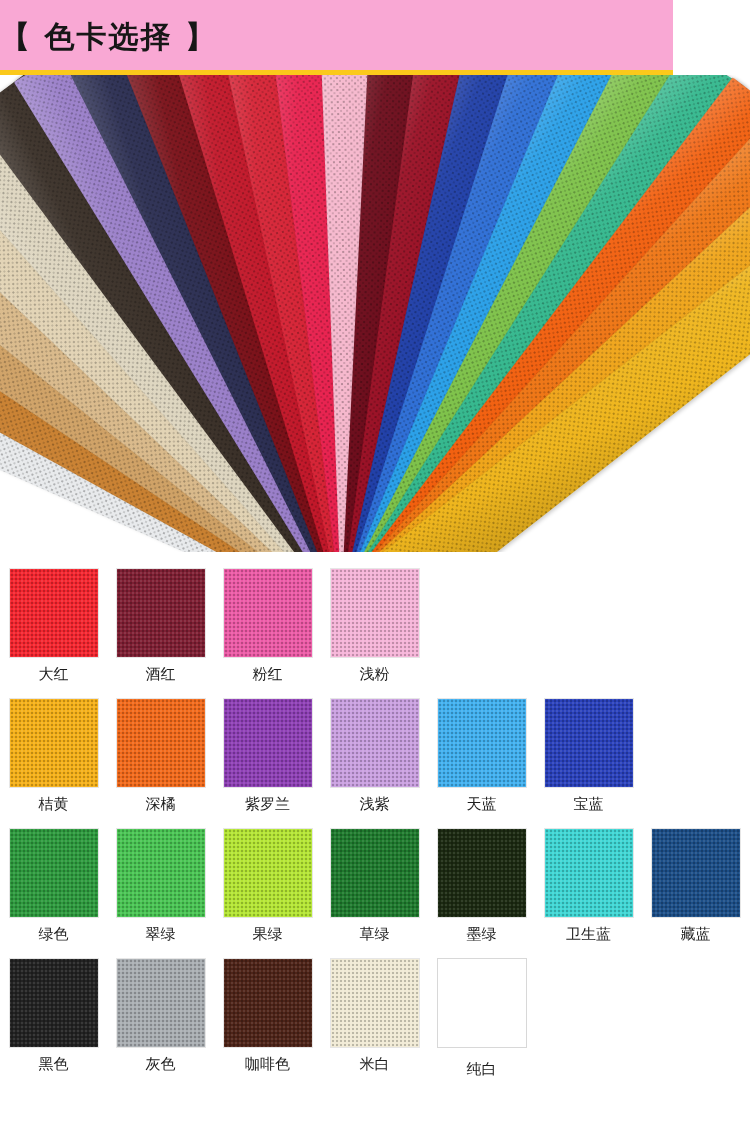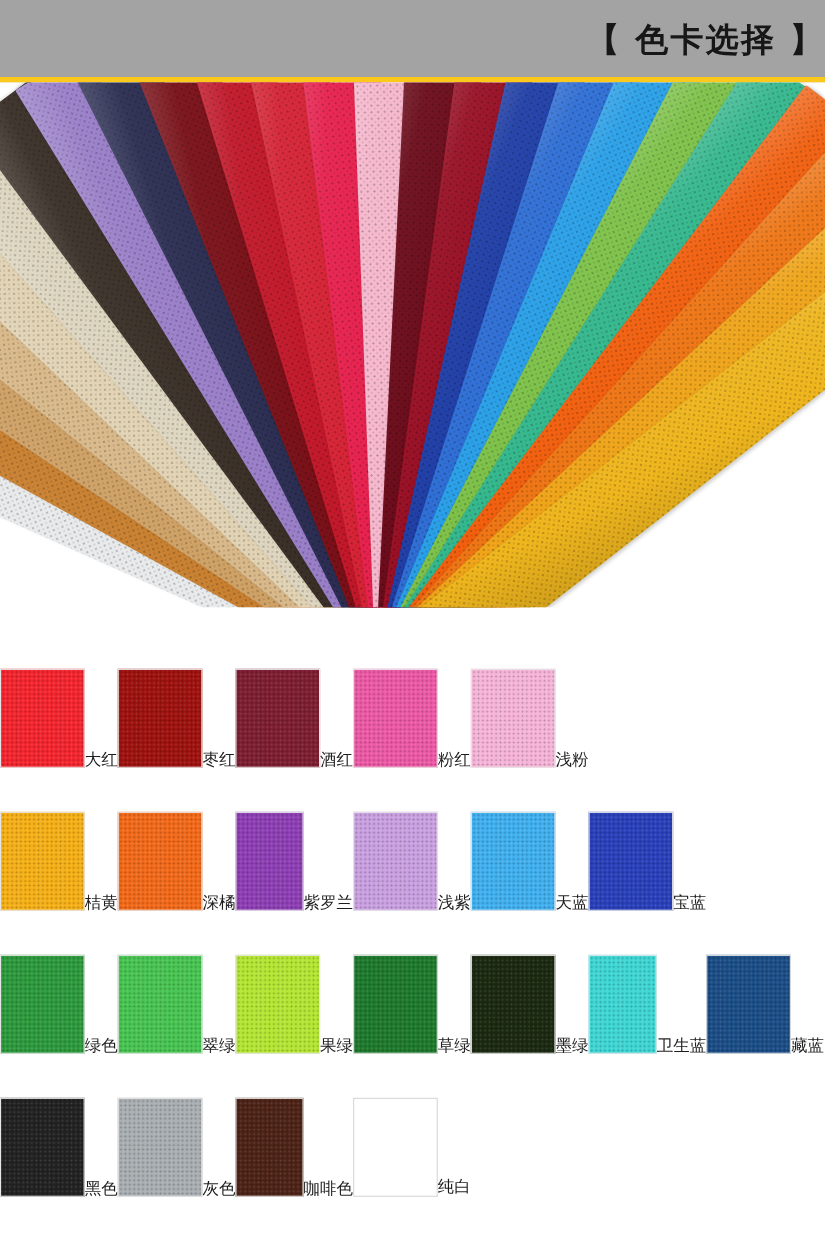--- a/index.html
+++ b/index.html
@@ -10,26 +10,26 @@
   body {
     width: 750px;
     height: 1122px;
     font-family: "DejaVu Sans", "Liberation Sans", sans-serif;
     overflow: hidden;
     position: relative;
   }
 
   
   .header {
-    width: 750px;
+    width: 673px;
     height: 75px;
-    background: #a3a3a3;
+    background: #f9a8d4;
     display: flex;
     align-items: center;
-    justify-content: flex-end;
+    justify-content: flex-start;
     position: relative;
     box-sizing: border-box;
   }
   .header::after {
     content: "";
     position: absolute;
     left: 0; right: 0; bottom: 0;
     height: 5px;
     background: #fbc91b;
   }
@@ -103,22 +103,22 @@
   .swatch-row {
     display: flex;
     width: 750px;
     height: 130px;
     box-sizing: border-box;
   }
   .swatch-cell {
     width: 107px;
     margin-left: 0;
     display: flex;
-    flex-direction: row;
-    align-items: flex-end;
+    flex-direction: column;
+    align-items: center;
     box-sizing: border-box;
   }
   .swatch-chip {
     width: 90px;
     height: 90px;
     box-sizing: border-box;
     border: 1px solid #e6e6e6;
     position: relative;
     overflow: hidden;
   }
@@ -141,21 +141,20 @@
   .swatch-label {
     margin-top: 9px;
     font-size: 15px;
     color: #1d1d1d;
     font-family: "DejaVu Sans", "Liberation Sans", sans-serif;
     line-height: 1;
     white-space: nowrap;
   }
   .swatch-cell.lowered .swatch-label {
     margin-top: 14px;
-    font-family: Liberation Mono, monospace;
   }
 </style>
 </head>
 <body>
 
 <div class="header">
   <div class="header-title">【 色卡选择 】</div>
 </div>
 
 <div class="hero">
@@ -189,24 +188,20 @@
   <div class="hero-fade"></div>
 </div>
 
 <div class="swatch-grid">
     <div class="swatch-row">
       <div class="swatch-cell">
         <div class="swatch-chip" style="background: rgb(244, 38, 47);"></div>
         <div class="swatch-label">大红</div>
       </div>
       <div class="swatch-cell">
-        <div class="swatch-chip" style="background: rgb(158, 19, 16);"></div>
-        <div class="swatch-label">枣红</div>
-      </div>
-      <div class="swatch-cell">
         <div class="swatch-chip" style="background: rgb(126, 31, 51);"></div>
         <div class="swatch-label">酒红</div>
       </div>
       <div class="swatch-cell">
         <div class="swatch-chip" style="background: rgb(236, 90, 166);"></div>
         <div class="swatch-label">粉红</div>
       </div>
       <div class="swatch-cell">
         <div class="swatch-chip" style="background: rgb(245, 180, 216);"></div>
         <div class="swatch-label">浅粉</div>
@@ -273,19 +268,23 @@
         <div class="swatch-chip" style="background: rgb(35, 35, 35);"></div>
         <div class="swatch-label">黑色</div>
       </div>
       <div class="swatch-cell">
         <div class="swatch-chip" style="background: rgb(169, 174, 178);"></div>
         <div class="swatch-label">灰色</div>
       </div>
       <div class="swatch-cell">
         <div class="swatch-chip" style="background: rgb(78, 36, 24);"></div>
         <div class="swatch-label">咖啡色</div>
+      </div>
+      <div class="swatch-cell">
+        <div class="swatch-chip" style="background: rgb(240, 234, 213);"></div>
+        <div class="swatch-label">米白</div>
       </div>
       <div class="swatch-cell lowered">
         <div class="swatch-chip no-texture light-border" style="background: rgb(255, 255, 255);"></div>
         <div class="swatch-label">纯白</div>
       </div>
     </div>
   </div>
 
 </body></html>

